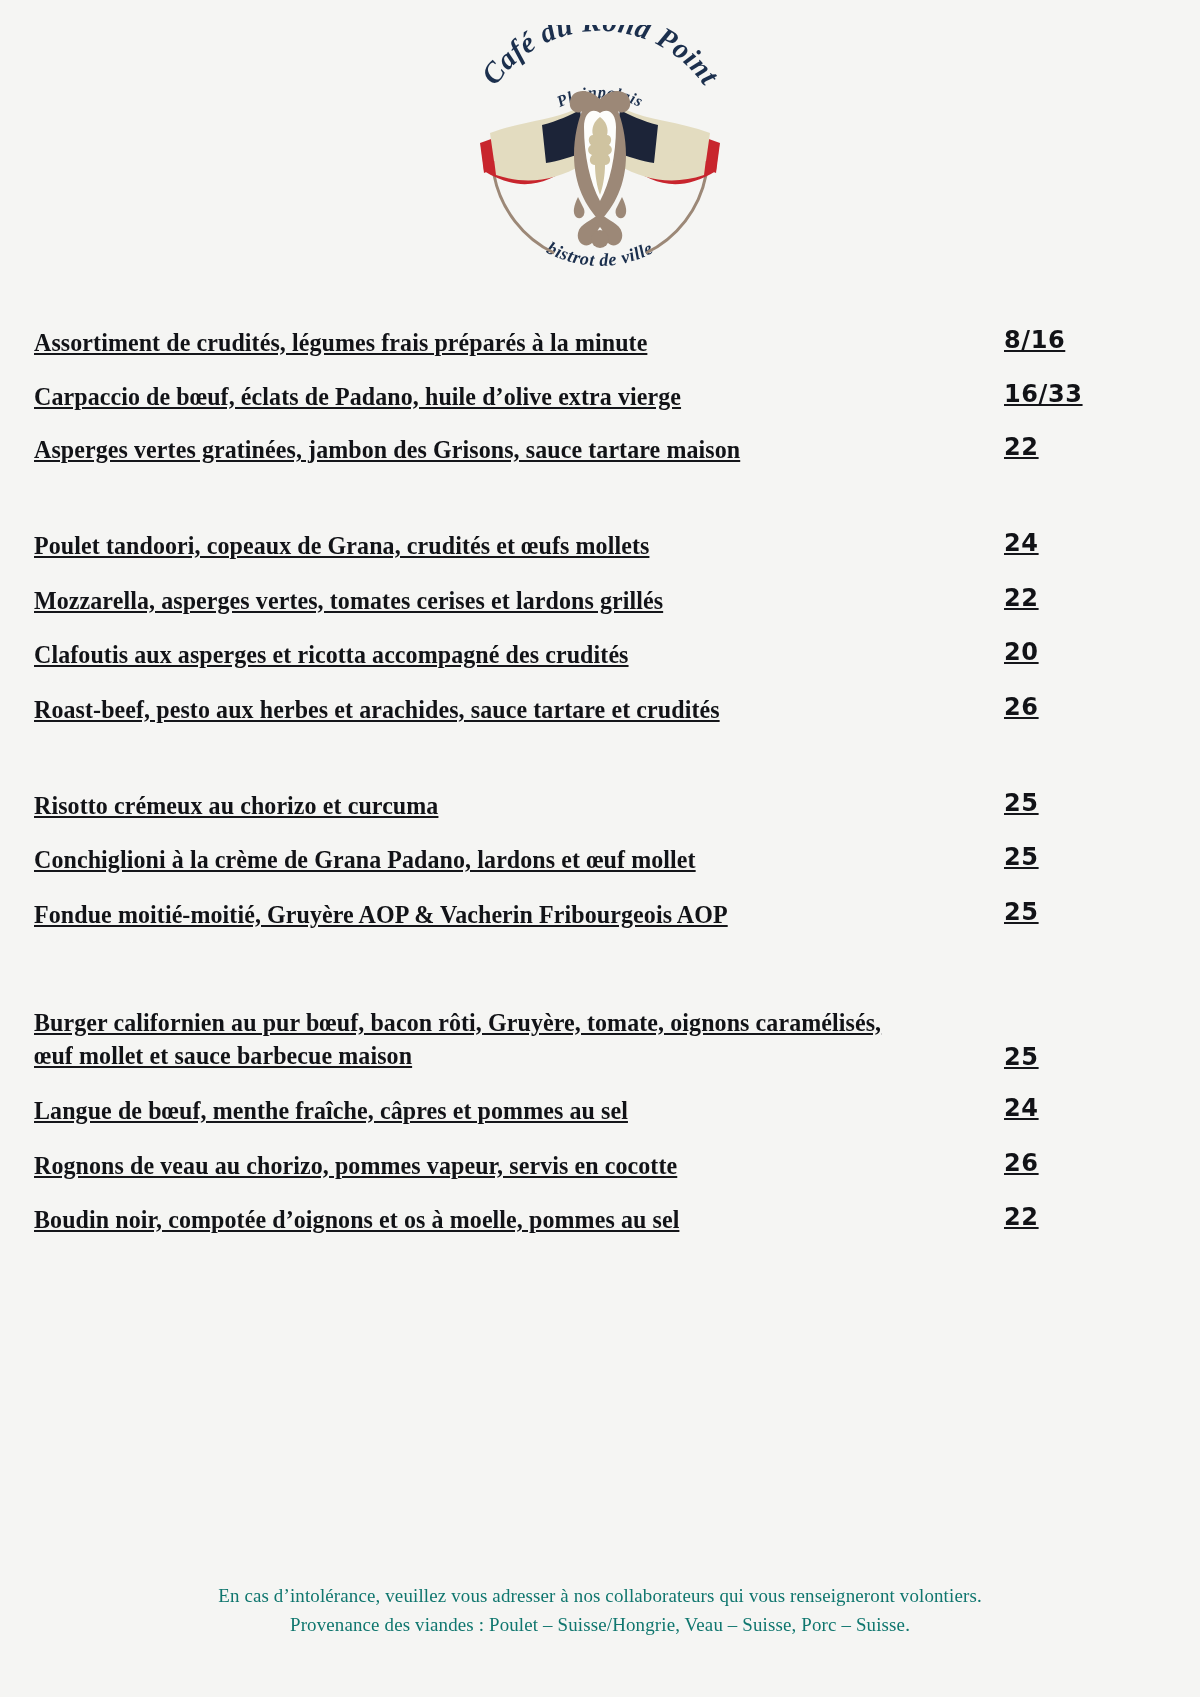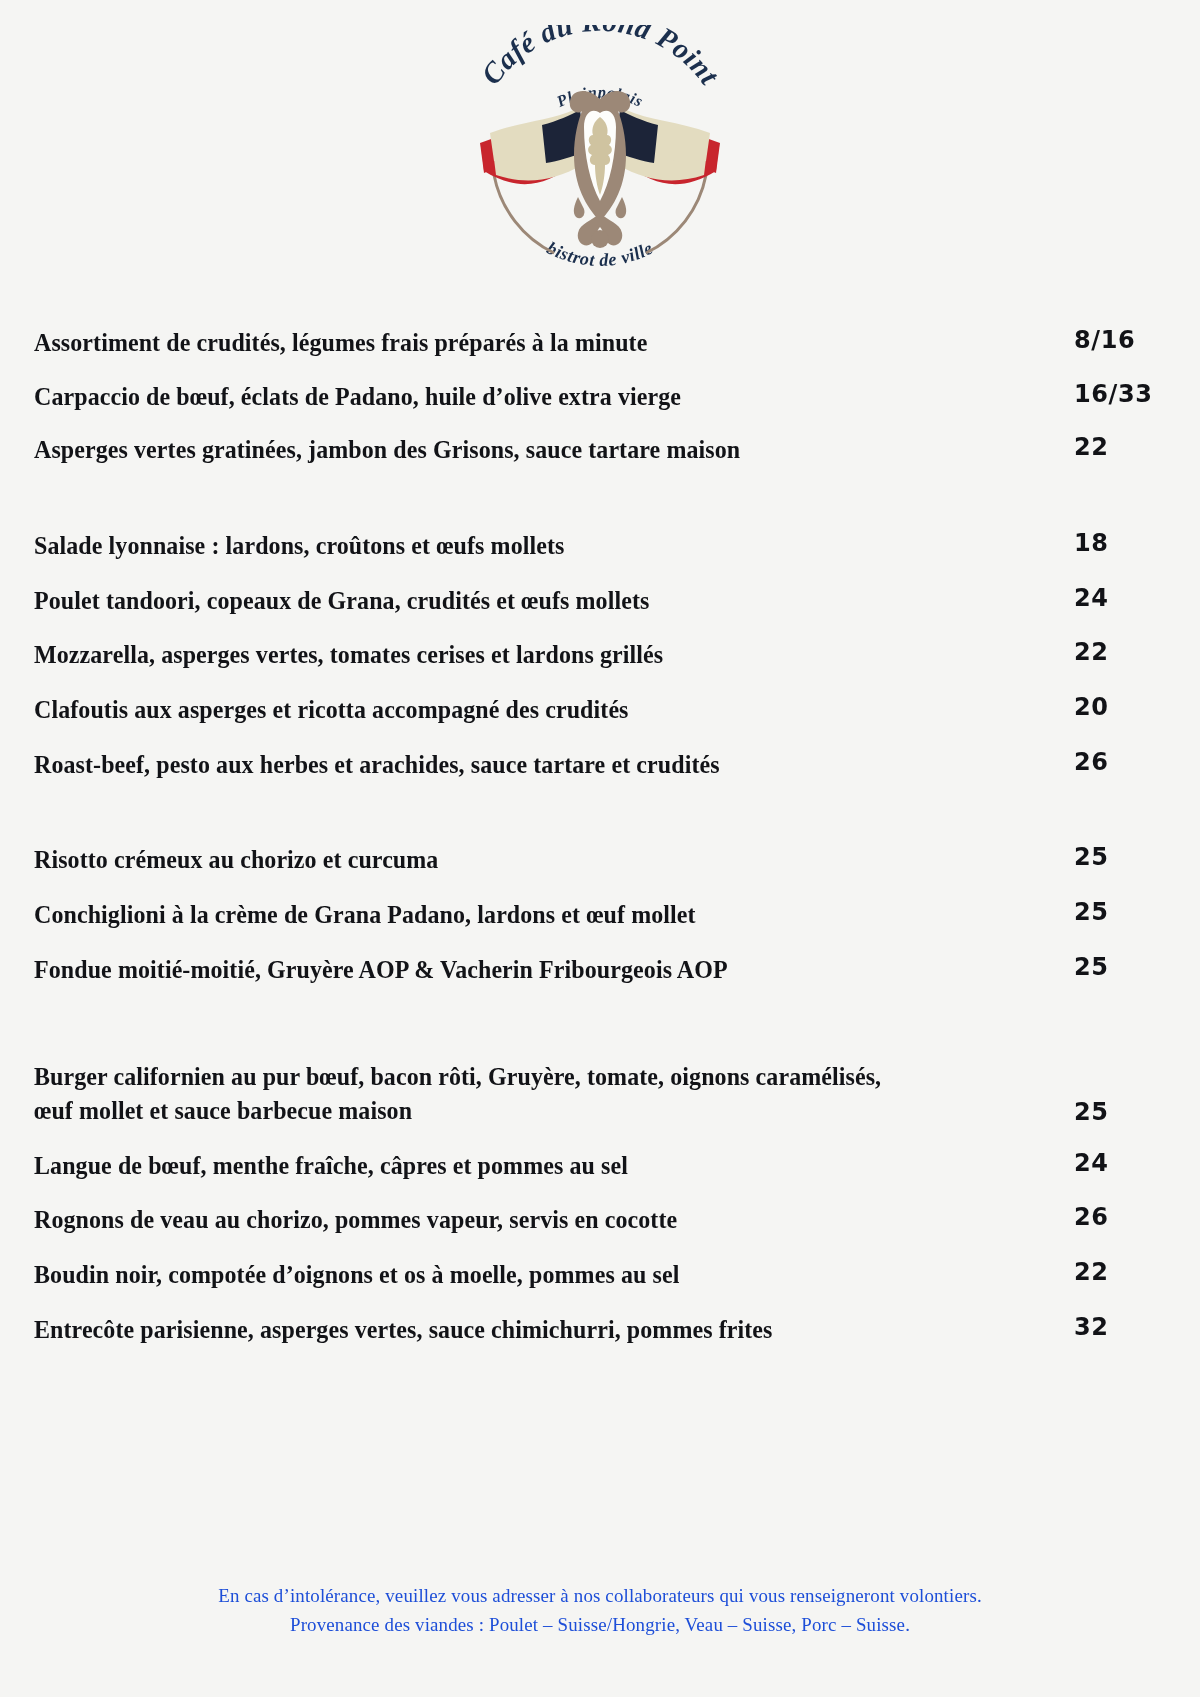--- a/index.html
+++ b/index.html
@@ -36,22 +36,23 @@
     box-sizing: border-box;
   }
 
   .section {
     margin-bottom: 46px;
   }
 
   .row {
     display: flex;
     align-items: flex-start;
-    justify-content: space-between;
+    justify-content: flex-start;
     margin-bottom: 17px;
+    text-decoration: underline;
   }
   .row:last-child { margin-bottom: 0; }
 
   .dish {
     font-family: "Liberation Serif", serif;
     font-weight: 700;
     font-size: 25.5px;
     line-height: 1.32;
     letter-spacing: 0.1px;
     color: #121317;
@@ -90,21 +91,21 @@
   
   .footer {
     position: absolute;
     left: 0;
     right: 0;
     bottom: 58px;
     text-align: center;
     font-family: "Liberation Serif", serif;
     font-size: 19.5px;
     line-height: 1.5;
-    color: #1d4ed8;
+    color: #0f766e;
     letter-spacing: 0.15px;
   }
   .footer div { transform: scaleX(0.97); }
 </style>
 </head>
 <body>
 
 <div class="logo-wrap">
   <svg class="logo-svg" width="300" height="260" viewBox="0 0 300 260">
     <defs>
@@ -198,24 +199,20 @@
       <div class="price">16/33</div>
     </div>
     <div class="row">
       <div class="dish">Asperges vertes gratinées, jambon des Grisons, sauce tartare maison</div>
       <div class="price">22</div>
     </div>
   </div>
 
   <div class="section salads">
     <div class="row">
-      <div class="dish">Salade lyonnaise : lardons, croûtons et œufs mollets</div>
-      <div class="price">18</div>
-    </div>
-    <div class="row">
       <div class="dish">Poulet tandoori, copeaux de Grana, crudités et œufs mollets</div>
       <div class="price">24</div>
     </div>
     <div class="row">
       <div class="dish">Mozzarella, asperges vertes, tomates cerises et lardons grillés</div>
       <div class="price">22</div>
     </div>
     <div class="row">
       <div class="dish">Clafoutis aux asperges et ricotta accompagné des crudités</div>
       <div class="price">20</div>
@@ -250,24 +247,20 @@
       <div class="dish">Langue de bœuf, menthe fraîche, câpres et pommes au sel</div>
       <div class="price">24</div>
     </div>
     <div class="row">
       <div class="dish">Rognons de veau au chorizo, pommes vapeur, servis en cocotte</div>
       <div class="price">26</div>
     </div>
     <div class="row">
       <div class="dish">Boudin noir, compotée d’oignons et os à moelle, pommes au sel</div>
       <div class="price">22</div>
-    </div>
-    <div class="row">
-      <div class="dish">Entrecôte parisienne, asperges vertes, sauce chimichurri, pommes frites</div>
-      <div class="price">32</div>
     </div>
   </div>
 
 </div>
 
 <div class="footer">
   <div>En cas d’intolérance, veuillez vous adresser à nos collaborateurs qui vous renseigneront volontiers.</div>
   <div>Provenance des viandes : Poulet – Suisse/Hongrie, Veau – Suisse, Porc – Suisse.</div>
 </div>
 

